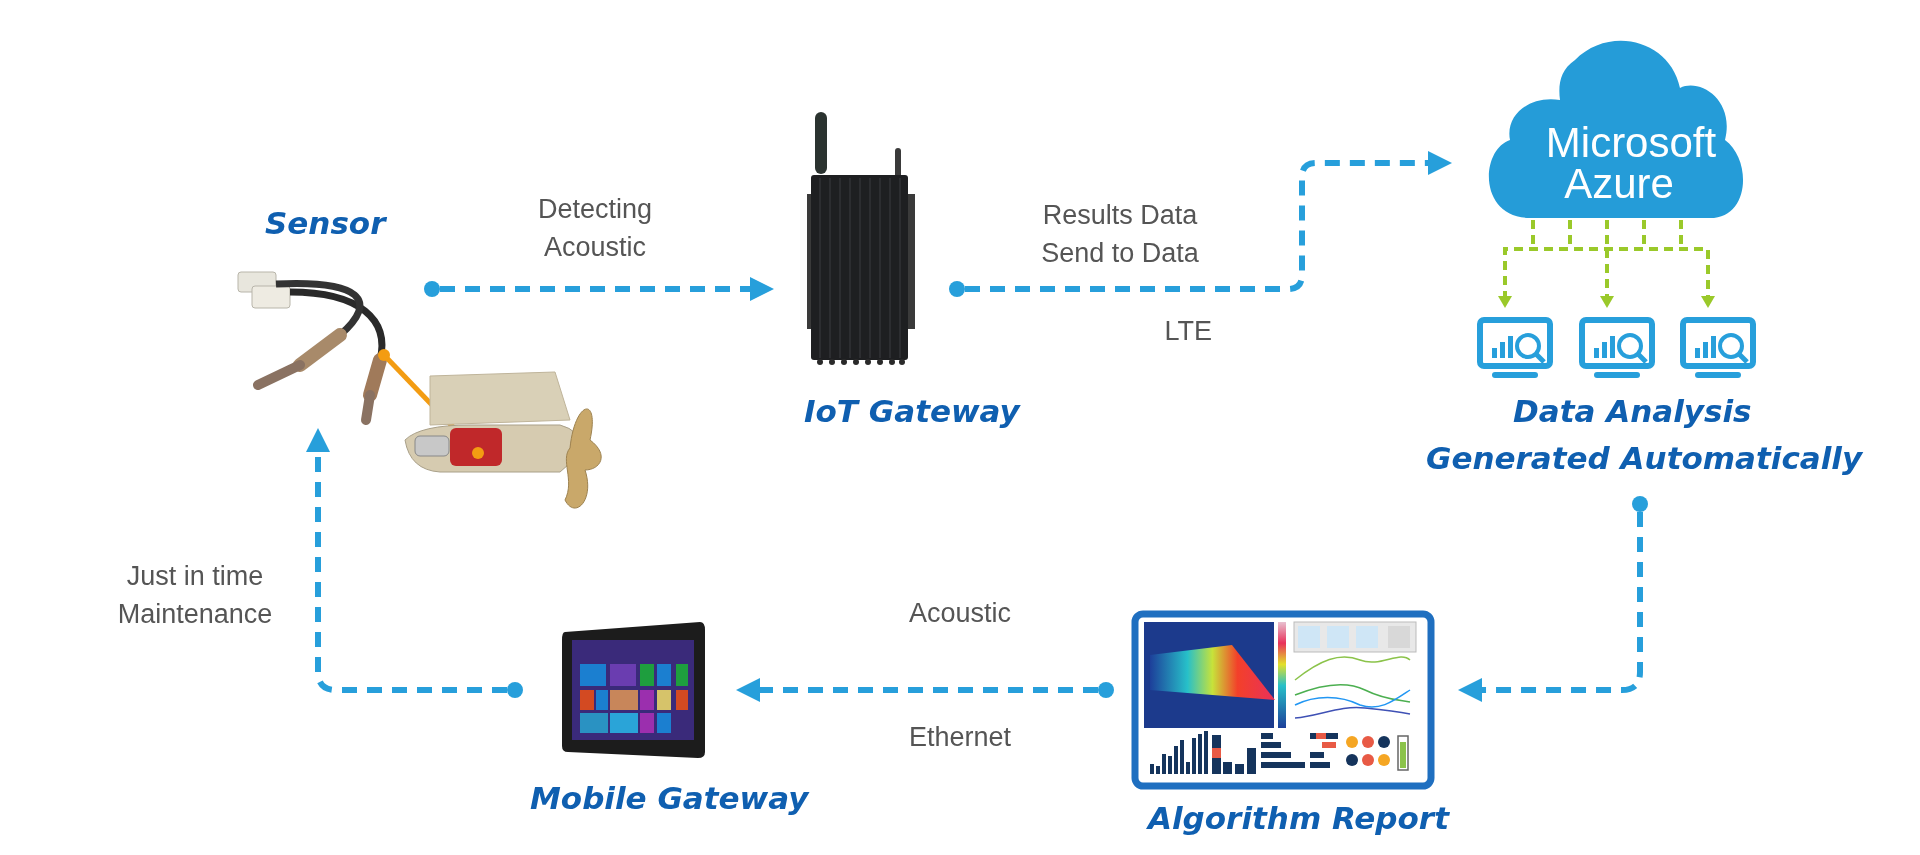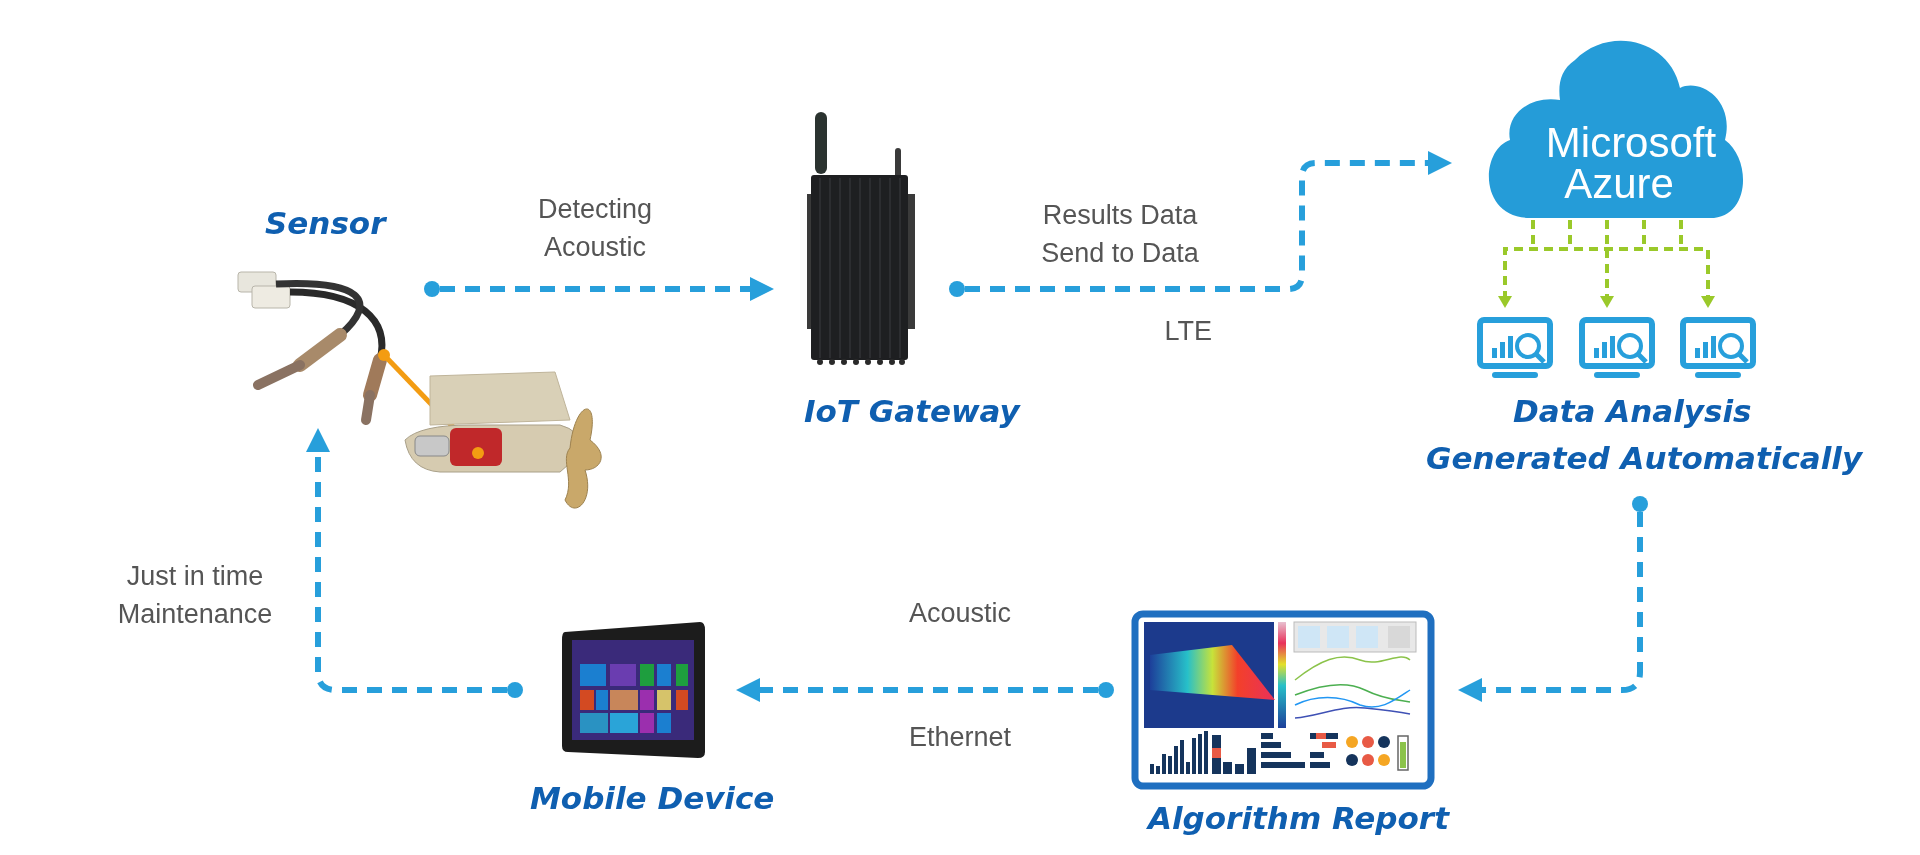--- a/index.html
+++ b/index.html
@@ -241,21 +241,21 @@
     <rect x="1398" y="736" width="10" height="34" fill="none" stroke="#666" stroke-width="1.5"></rect>
     <rect x="1400" y="742" width="6" height="26" fill="#8bc34a"></rect>
   </g>
 </svg>
 
 <div class="title" style="left:265px; top:205px;">Sensor</div>
 <div class="title" style="left:763px; top:393px;margin-left:41px;">IoT Gateway</div>
 <div class="title" style="left:1513px; top:393px;">Data Analysis</div>
 <div class="title" style="left:1426px; top:440px;">Generated Automatically</div>
 <div class="title" style="left:1148px; top:800px;">Algorithm Report</div>
-<div class="title" style="left:530px; top:780px;">Mobile Device</div>
+<div class="title" style="left:530px; top:780px;">Mobile Gateway</div>
 
 <div class="label" style="left:500px; top:190px; width:190px;">
   <div>Detecting</div>
   <div>Acoustic</div>
 </div>
 <div class="label" style="left:1010px; top:196px; width:220px;">
   <div>Results Data</div>
   <div>Send to Data</div>
 </div>
 <div class="label" style="left:1092px; top:312px; width:120px;text-align:right;">LTE</div>

